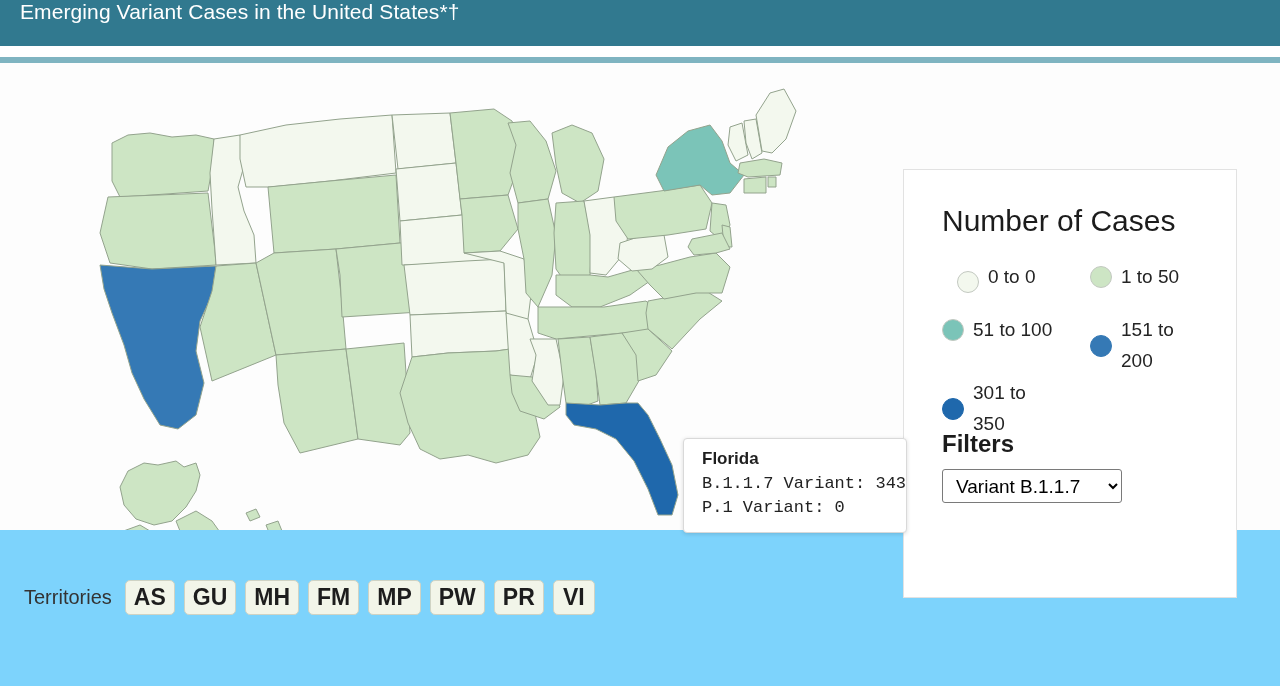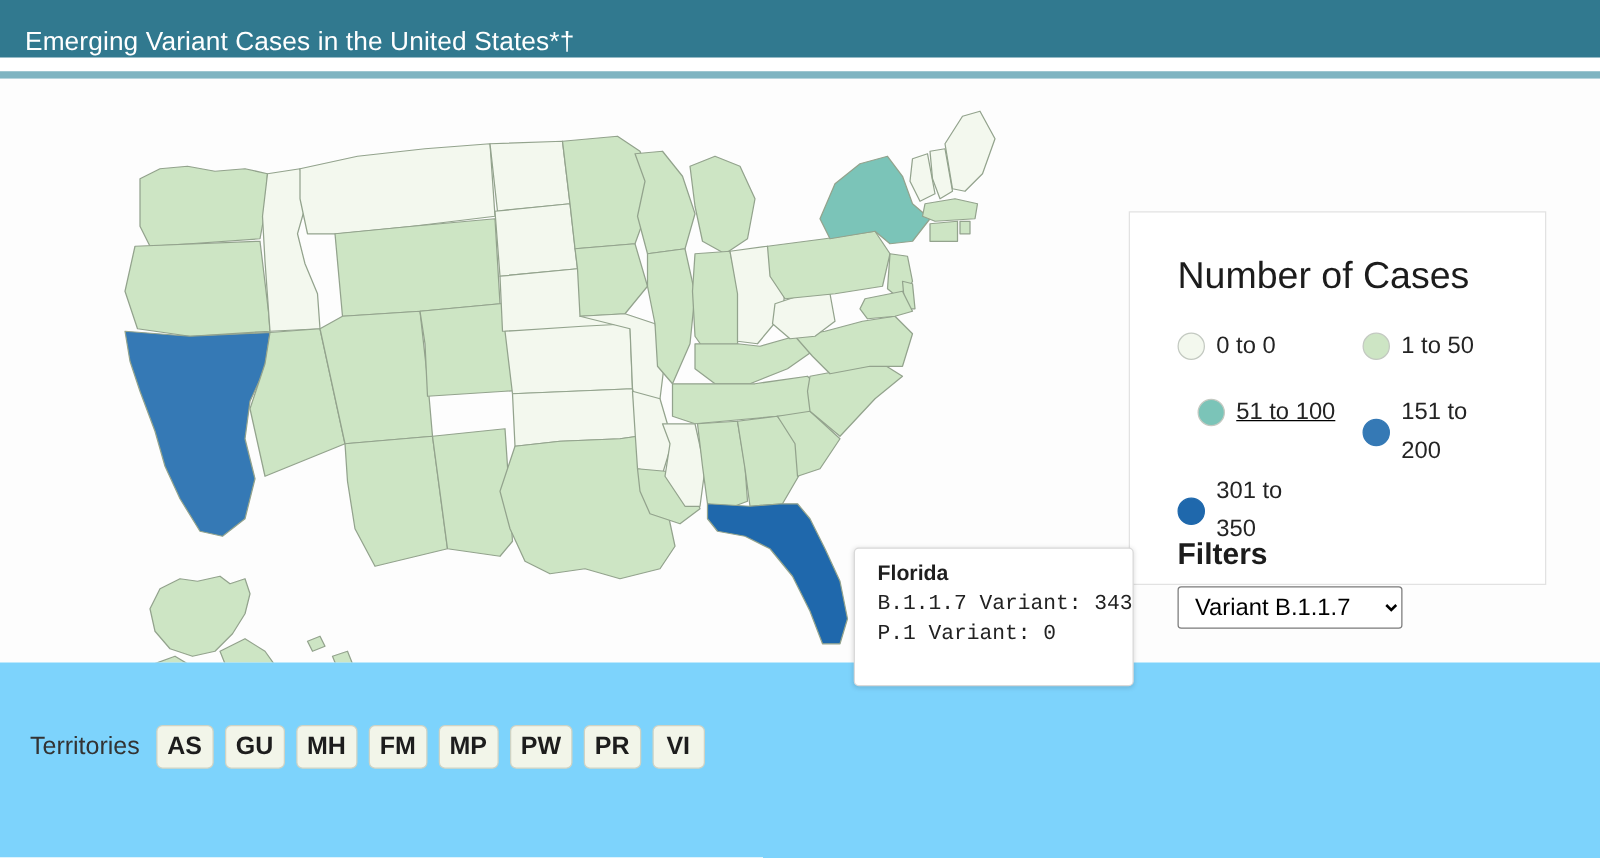--- a/index.html
+++ b/index.html
@@ -10,21 +10,21 @@
     font-family: "Liberation Sans", sans-serif;
     overflow: hidden;
     position: relative;
   }
 
   
   #header-bar {
     position: absolute; left: 0; top: 0;
     width: 1280px; height: 46px;
     background: #31798f;
-    display: flex; align-items: flex-end;
+    display: flex; align-items: flex-start;
   }
   #header-title {
     color: #ffffff;
     font-size: 21px;
     font-weight: 400;
     padding-left: 20px;
     letter-spacing: .1px;
     white-space: nowrap;
   }
   #header-stripe {
@@ -48,37 +48,37 @@
 
   
   #map-tooltip {
     position: absolute;
     left: 683px; top: 375px;
     width: 224px;
     background: #ffffff;
     border: 1px solid #d9d9d9;
     border-radius: 4px;
     box-shadow: 0 1px 4px rgba(0,0,0,.14);
-    padding: 10px 14px 28px 18px;
+    padding: 10px 14px 12px 18px;
     z-index: 40;
   }
   #tooltip-title {
     font-size: 17px; font-weight: bold; color: #1f1f1f;
     margin-bottom: 3px;
   }
   .tooltip-row {
     font-size: 17px; color: #222222; line-height: 1.42;
     white-space: nowrap;
     font-family: Liberation Mono, monospace;
   }
 
   
   #legend-panel {
     position: absolute; left: 903px; top: 106px;
-    width: 334px; height: 299px;
+    width: 334px; height: 429px;
     background: #ffffff;
     border: 1px solid #e2e2e2;
     z-index: 30;
     padding: 22px 20px 0 20px;
   }
   #legend-title {
     font-size: 30px; font-weight: 400; color: #1c1c1c;
     margin: 12px 0 24px 18px;
   }
   #legend-items {
@@ -94,23 +94,23 @@
   .legend-swatch {
     width: 22px; height: 22px; border-radius: 50%;
     border: 1px solid #c3c9c1;
     flex: 0 0 auto;
   }
   .legend-label {
     font-size: 19px; color: #242424; line-height: 1.62;
   }
   .legend-label.wrap { width: 78px; white-space: normal; }
 
-  #li-0 { left: 0;   top: 0;  }
+  #li-0 { left: 15px;   top: 0; align-items: flex-end;  }
   #li-1 { left: 148px; top: 0; }
-  #li-2 { left: 16px;   top: 53px; text-decoration: underline; }
+  #li-2 { left: 0;   top: 53px; }
   #li-3 { left: 148px; top: 53px; }
   #li-4 { left: 0;   top: 116px; }
 
   #filters-title {
     font-size: 24px; font-weight: bold; color: #1c1c1c;
     margin: 10px 0 11px 18px;
   }
   #variant-select {
     margin-left: 18px;
     font-family: "Liberation Sans", sans-serif;
@@ -137,21 +137,21 @@
   #territories-label {
     font-size: 20px; color: #333333; margin-right: 4px;
   }
   .territory-chip {
     display: inline-flex; align-items: center; justify-content: center;
     min-width: 42px; height: 35px;
     padding: 0 8px;
     background: #f2f5e9;
     border: 1px solid #cfd3c4;
     border-radius: 5px;
-    font-size: 20px; font-weight: bold; color: #1d1d1d;
+    font-size: 23px; font-weight: bold; color: #1d1d1d;
     cursor: pointer;
   }
 </style>
 </head>
 <body>
 
 <div id="header-bar">
   <div id="header-title">Emerging Variant Cases in the United States*†</div>
 </div>
 <div id="header-stripe"></div>

